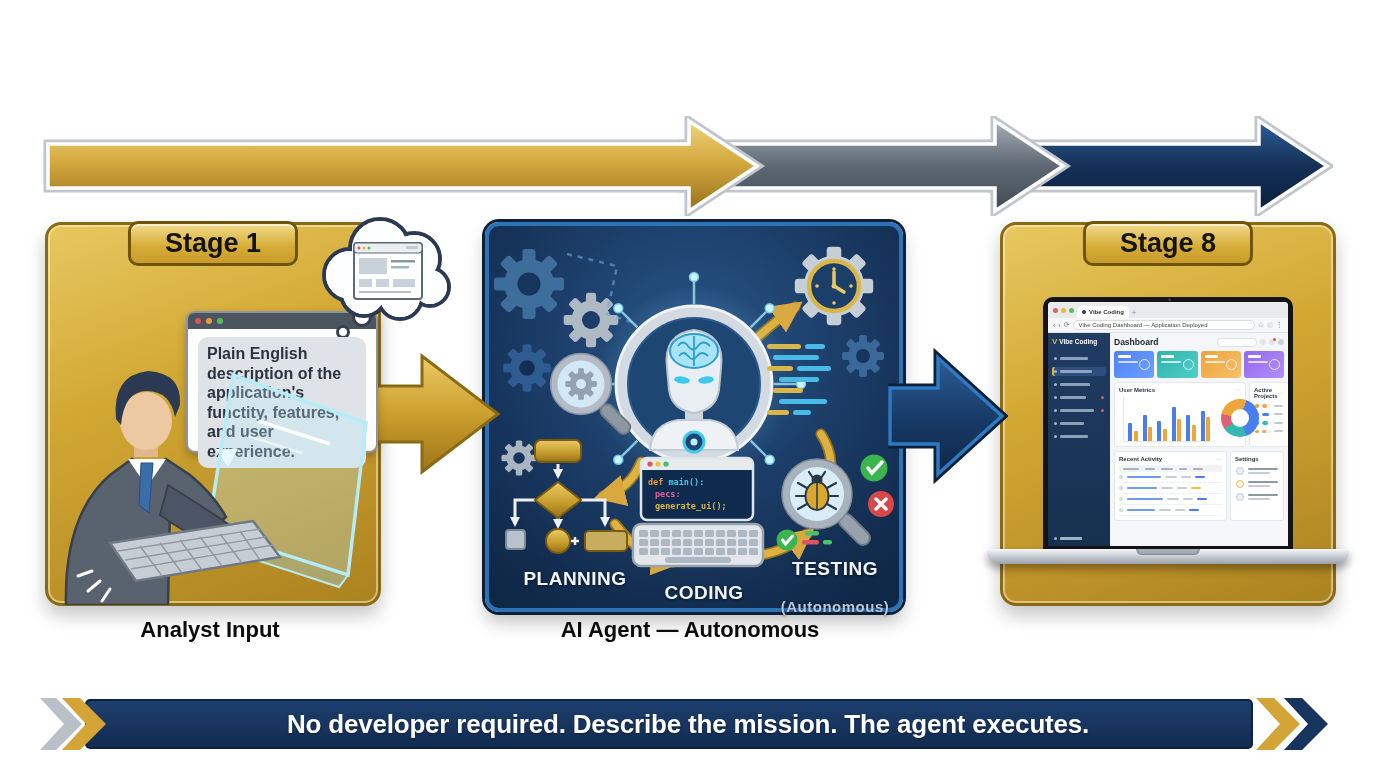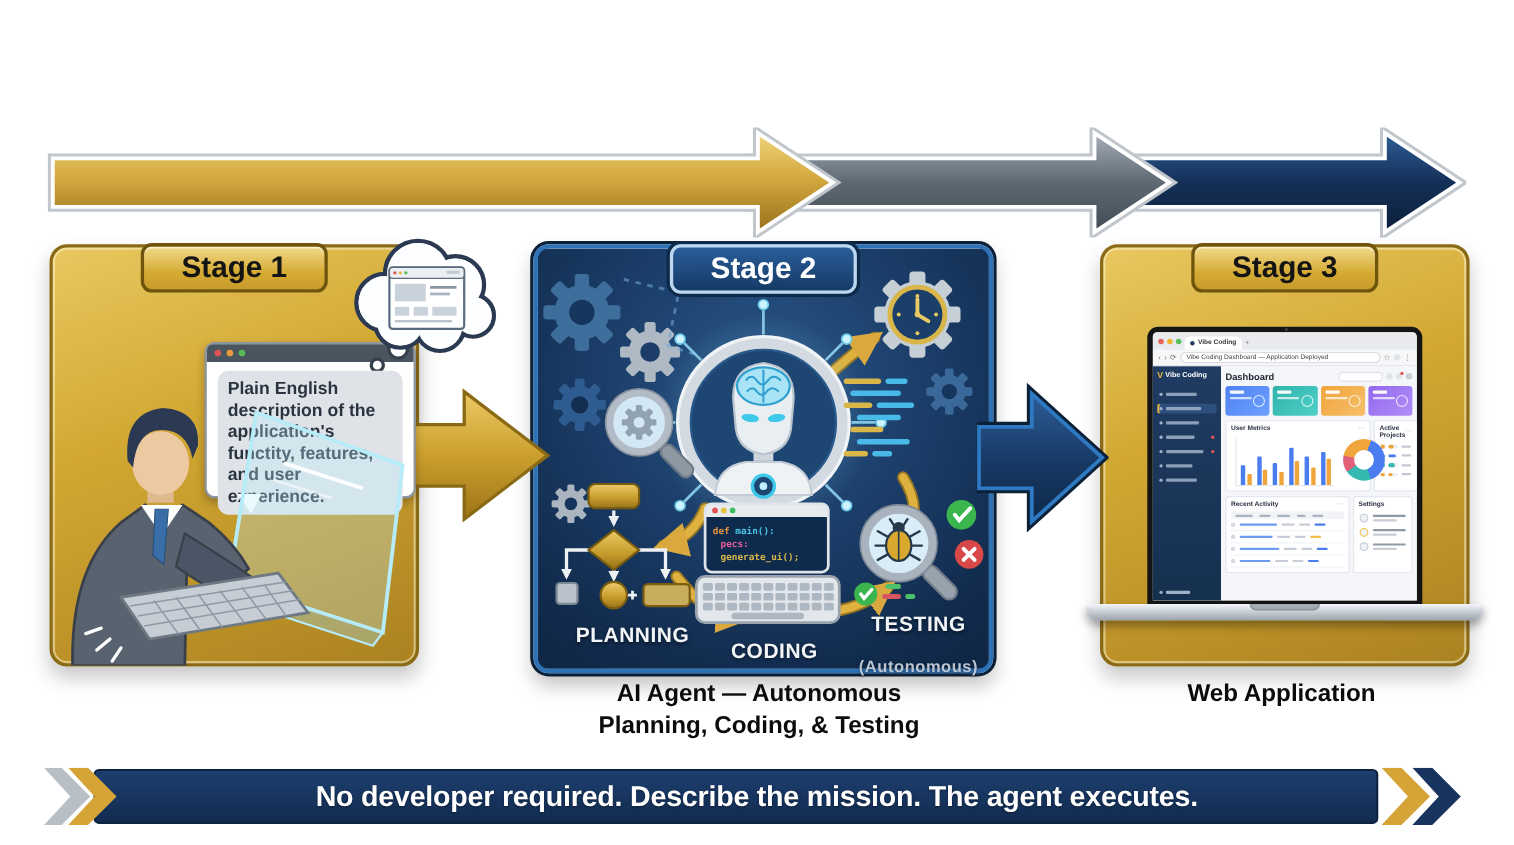--- a/index.html
+++ b/index.html
@@ -258,23 +258,20 @@
       <linearGradient id="miGold" x1="0" y1="0" x2="0" y2="1">
         <stop offset="0" stop-color="#ecca66"></stop>
           <stop offset="0.5" stop-color="#cb9f2d"></stop>
           <stop offset="1" stop-color="#9d7518"></stop>
       </linearGradient>
     </defs>
     <polygon points="2,40 60,40 60,10 136,68 60,126 60,96 2,96" fill="url(#miGold)" stroke="#8a6a15" stroke-width="3"></polygon>
   </svg>
 
   <div id="stage2" class="panel">
-    <div class="tab tab-navy">
-      <span>Stage 2</span>
-    </div>
 
     <svg class="s2-art" viewBox="0 0 410 382">
       <defs>
         <linearGradient id="g2gold" x1="0" y1="0" x2="0" y2="1">
           <stop offset="0" stop-color="#eccb68"></stop>
             <stop offset="0.6" stop-color="#c49b2a"></stop>
             <stop offset="1" stop-color="#98711a"></stop>
         </linearGradient>
         <radialGradient id="aiGlow">
           <stop offset="0" stop-color="#7fd4f2" stop-opacity="0.45"></stop>
@@ -564,21 +561,21 @@
           <stop offset="0.55" stop-color="#173964"></stop>
           <stop offset="1" stop-color="#0e2848"></stop>
       </linearGradient>
     </defs>
     <polygon points="2,42 50,42 50,12 114,70 50,128 50,98 2,98" fill="none" stroke="#0c2138" stroke-width="9"></polygon>
     <polygon points="2,42 50,42 50,12 114,70 50,128 50,98 2,98" fill="url(#miNavy)" stroke="#2f78c2" stroke-width="3.5"></polygon>
   </svg>
 
   <div id="stage3" class="panel panel-gold">
     <div class="tab tab-gold">
-      <span>Stage 3</span>
+      <span>Stage 8</span>
     </div>
 
     <div class="laptop">
       <div class="lt-screen">
         <span class="lt-cam"></span>
         <div class="screen-inner">
 
           <div class="br-top">
             <span class="tl" style="background:#e8605a"></span>
             <span class="tl" style="background:#f0b42f"></span>
@@ -816,27 +813,26 @@
           </div>
         </div>
       </div>
       <div class="lt-base">
         <span class="lt-notch"></span>
       </div>
     </div>
   </div>
 
   <div class="caption" style="left:45px;width:330px;">
+    <div>Analyst Input</div>
   </div>
   <div class="caption" style="left:485px;width:410px;">
     <div>AI Agent — Autonomous</div>
-    <div>Planning, Coding, &amp; Testing</div>
   </div>
   <div class="caption" style="left:1000px;width:330px;">
-    <div>Web Application</div>
   </div>
 
   <svg class="banner" viewBox="0 0 1296 52">
     <defs>
       <linearGradient id="bnNavy" x1="0" y1="0" x2="0" y2="1">
         <stop offset="0" stop-color="#1d3f6f"></stop>
           <stop offset="1" stop-color="#122b4f"></stop>
       </linearGradient>
     </defs>
     <rect x="46" y="2" width="1166" height="48" rx="4" fill="url(#bnNavy)" stroke="#0e2340" stroke-width="2"></rect>

